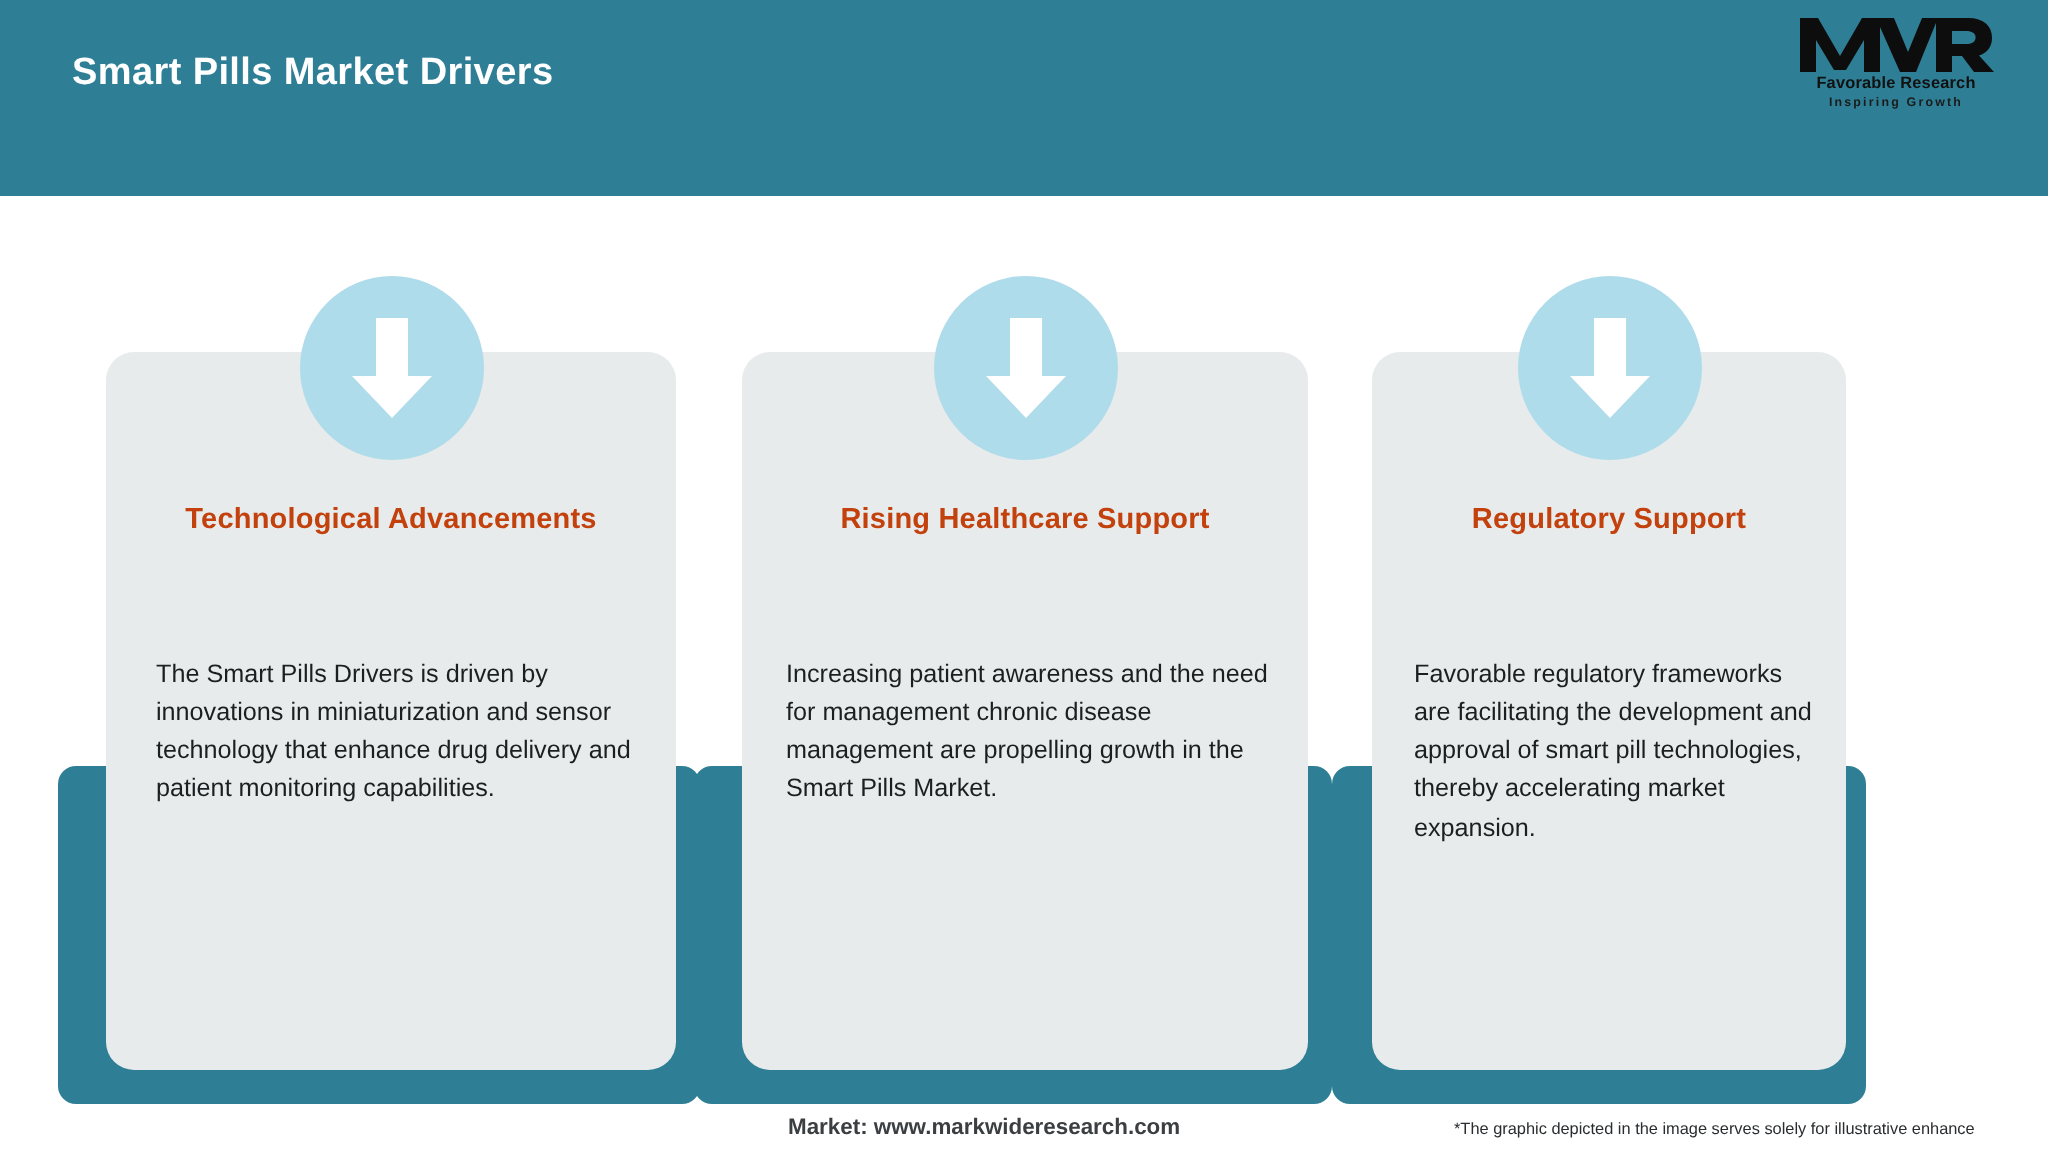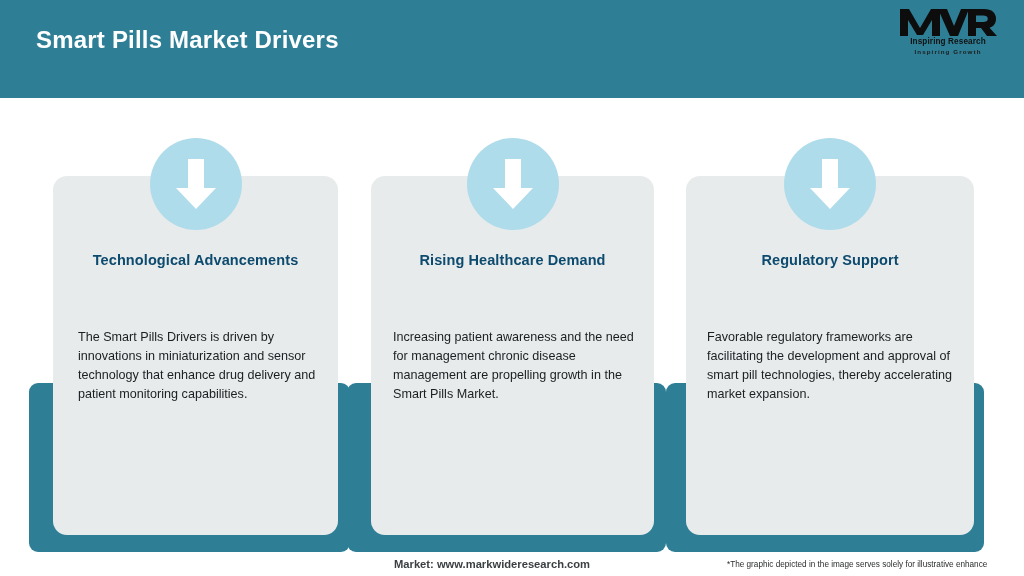--- a/index.html
+++ b/index.html
@@ -11,21 +11,21 @@
   }
   .stage { position:relative; width:1024px; height:576px; background:#ffffff; }
 
   
   .header {
     position:absolute; left:0; top:0; width:1024px; height:98px;
     background:#2E7F96;
   }
   .header-title {
     position:absolute; left:36px; top:26px;
-    font-size:24px; font-weight:bold; color:#ffffff;
+    font-size:19px; font-weight:bold; color:#ffffff;
     letter-spacing:.2px; white-space:nowrap;
   }
   .logo {
     position:absolute; right:18px; top:6px;
     width:116px; height:54px;
     display:flex; flex-direction:column;
     align-items:center; justify-content:flex-start;
   }
   .logo-mark { width:100px; height:32px; display:block; }
   .logo-name {
@@ -37,39 +37,39 @@
     font-size:6.2px; font-weight:bold; color:#1b1b1b;
     letter-spacing:1.1px; line-height:1.2; margin-top:1px;
     white-space:nowrap;
   }
 
   
   .cards { position:absolute; left:0; top:0; width:1024px; height:576px; }
   .card-wrap { position:absolute; top:176px; height:360px; }
   .card-wrap.c0 { left:53px;  width:285px; }
   .card-wrap.c1 { left:371px; width:283px; }
-  .card-wrap.c2 { left:686px; width:288px; }
+  .card-wrap.c2 { left:686px; width:237px; }
 
   
   .card-backdrop {
     position:absolute; left:-24px; top:207px;
     width:calc(100% + 36px); height:169px;
     background:#2E7F96; border-radius:9px;
     z-index:1;
   }
   .card-wrap.c2 .card-backdrop { left:-20px; width:calc(100% + 30px); }
 
   .card {
     position:absolute; left:0; top:0; width:100%; height:359px;
     background:#E8EBEC; border-radius:14px; z-index:2;
   }
   .card-title {
     position:absolute; left:10px; right:10px; top:76px;
     text-align:center;
-    font-size:14.5px; font-weight:bold; color:#0c4a6e;
+    font-size:14.5px; font-weight:bold; color:#c2410c;
     letter-spacing:.1px;
   }
   .card-body {
     position:absolute; left:25px; right:18px; top:152px;
     font-size:12.6px; line-height:1.52; color:#1c1f21;
     text-align:left;
   }
   .card-wrap.c1 .card-body { left:22px; right:14px; }
   .card-wrap.c2 .card-body { left:21px; right:11px; }
 
@@ -102,21 +102,21 @@
 
   <div class="header">
     <div class="header-title">Smart Pills Market Drivers</div>
 
     <div class="logo">
       <svg class="logo-mark" viewBox="0 0 100 32">
         <path d="M2 30 L2 3 L11 3 L22 22 L33 3 L42 3 L42 30 L34 30 L34 14 L25 29 L19 29 L10 14 L10 30 Z" fill="#0d0d0d"></path>
         <path d="M40 3 L49 3 L56 20 L63 3 L71 3 L60 30 L52 30 Z" fill="#0d0d0d"></path>
         <path d="M70 30 L70 3 L86 3 C94 3 98 7 98 13 C98 17.5 95.5 20.5 91.5 21.8 L99 30 L89 30 L83 22 L78 22 L78 30 Z M78 9.5 L78 16 L85 16 C88 16 89.8 14.8 89.8 12.7 C89.8 10.7 88 9.5 85 9.5 Z" fill="#0d0d0d"></path>
       </svg>
-      <div class="logo-name">Inspiring Research</div>
+      <div class="logo-name">Favorable Research</div>
       <div class="logo-tag">Inspiring Growth</div>
     </div>
   </div>
 
   <div class="cards">
 
     <div class="card-wrap c0">
       <div class="card-backdrop"></div>
       <div class="card">
         <div class="card-title">Technological Advancements</div>
@@ -125,21 +125,21 @@
       <div class="icon-badge">
         <svg width="46" height="58" viewBox="0 0 46 58">
           <path d="M15 4 L31 4 L31 33 L43 33 L23 54 L3 33 L15 33 Z" fill="#ffffff"></path>
         </svg>
       </div>
     </div>
 
     <div class="card-wrap c1">
       <div class="card-backdrop"></div>
       <div class="card">
-        <div class="card-title">Rising Healthcare Demand</div>
+        <div class="card-title">Rising Healthcare Support</div>
         <div class="card-body">Increasing patient awareness and the need for management chronic disease management are propelling growth in the Smart Pills Market.</div>
       </div>
       <div class="icon-badge">
         <svg width="46" height="58" viewBox="0 0 46 58">
           <path d="M15 4 L31 4 L31 33 L43 33 L23 54 L3 33 L15 33 Z" fill="#ffffff"></path>
         </svg>
       </div>
     </div>
 
     <div class="card-wrap c2">

